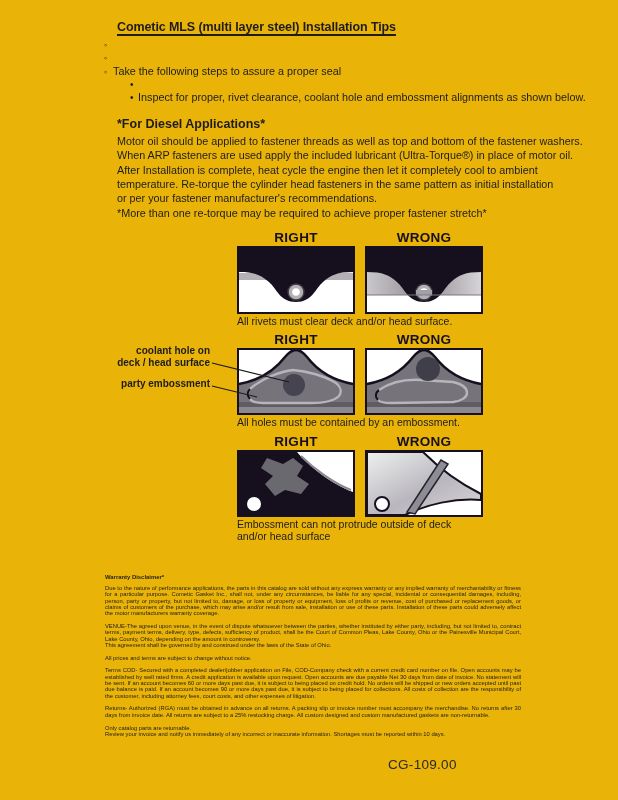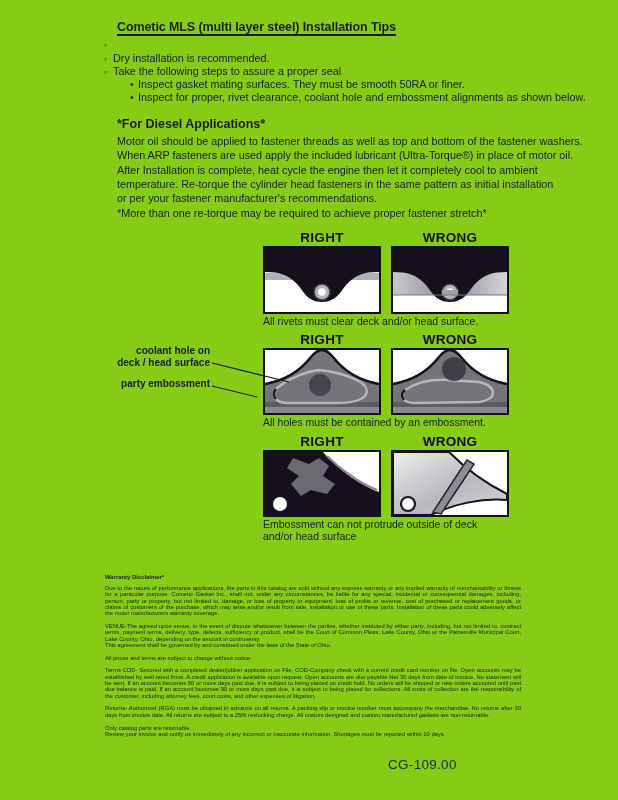--- a/index.html
+++ b/index.html
@@ -1,34 +1,34 @@
 <!DOCTYPE html>
 <html><head>
 <meta charset="utf-8">
 <style>
   html,body{margin:0;padding:0;background:#ffffff;}
   .page{
-    position:relative;width:618px;height:800px;background:#84cc16;overflow:hidden;
+    position:relative;width:618px;height:800px;background:#eab308;overflow:hidden;
     font-family:"Liberation Sans","DejaVu Sans",sans-serif;color:#1d1d1d;
   }
   .abs{position:absolute;}
   .title{
     left:117px;top:20px;font-size:12.5px;font-weight:bold;letter-spacing:-0.1px;
     text-decoration:underline;text-underline-offset:3px;text-decoration-thickness:1.5px;
   }
   .bullets{left:104px;top:39px;font-size:10.8px;}
   .b{display:flex;align-items:baseline;height:13px;line-height:13px;}
   .b .m{width:9px;font-size:9px;color:#1d1d1d;}
   .b.sub{padding-left:26px;}
   .b.sub .m{width:8px;font-size:10px;}
   .h2{left:117px;top:117px;font-size:12.5px;font-weight:bold;}
   .para{left:117px;font-size:10.8px;line-height:13.8px;white-space:pre-line;}
   .p1{top:135px;} .p2{top:164px;} .p3{top:207px;}
 
-  .drow{left:237px;width:266px;margin-left:26px;}
+  .drow{left:237px;width:266px;}
   .dlabels{display:flex;gap:10px;margin-bottom:1px;}
   .dlabels span{width:118px;text-align:center;font-size:13.5px;font-weight:600;letter-spacing:0.3px;color:#16101e;}
   .dboxes{display:flex;gap:10px;}
   .dboxes svg{display:block;}
   .caption{margin-top:2px;font-size:10.5px;font-weight:normal;line-height:11.5px;white-space:pre-line;color:#1d1d1d;}
   .r1{top:230px;} .r2{top:332px;} .r3{top:434px;}
 
   .ann{left:98px;width:112px;text-align:right;font-size:10px;font-weight:bold;line-height:11.5px;white-space:pre-line;}
   .ann1{top:345px;} .ann2{top:378px;}
   .connector{left:203px;top:356px;pointer-events:none;}
@@ -44,29 +44,27 @@
 <div class="page">
 
   <div class="abs title">Cometic MLS (multi layer steel) Installation Tips</div>
 
   <div class="abs bullets">
     <div class="b">
       <span class="m">◦</span>
     </div>
     <div class="b">
       <span class="m">◦</span>
-      <span>Dry installation is recommended.</span>
     </div>
     <div class="b">
       <span class="m">◦</span>
       <span>Take the following steps to assure a proper seal</span>
     </div>
     <div class="b sub">
       <span class="m">•</span>
-      <span>Inspect gasket mating surfaces.  They must be smooth 50RA or finer.</span>
     </div>
     <div class="b sub">
       <span class="m">•</span>
       <span>Inspect for proper, rivet clearance, coolant hole and embossment alignments as shown below.</span>
     </div>
   </div>
 
   <div class="abs h2">*For Diesel Applications*</div>
   <div class="abs para p1">Motor oil should be applied to fastener threads as well as top and bottom of the fastener washers.
 When ARP fasteners are used apply the included lubricant (Ultra-Torque®) in place of motor oil.</div>

